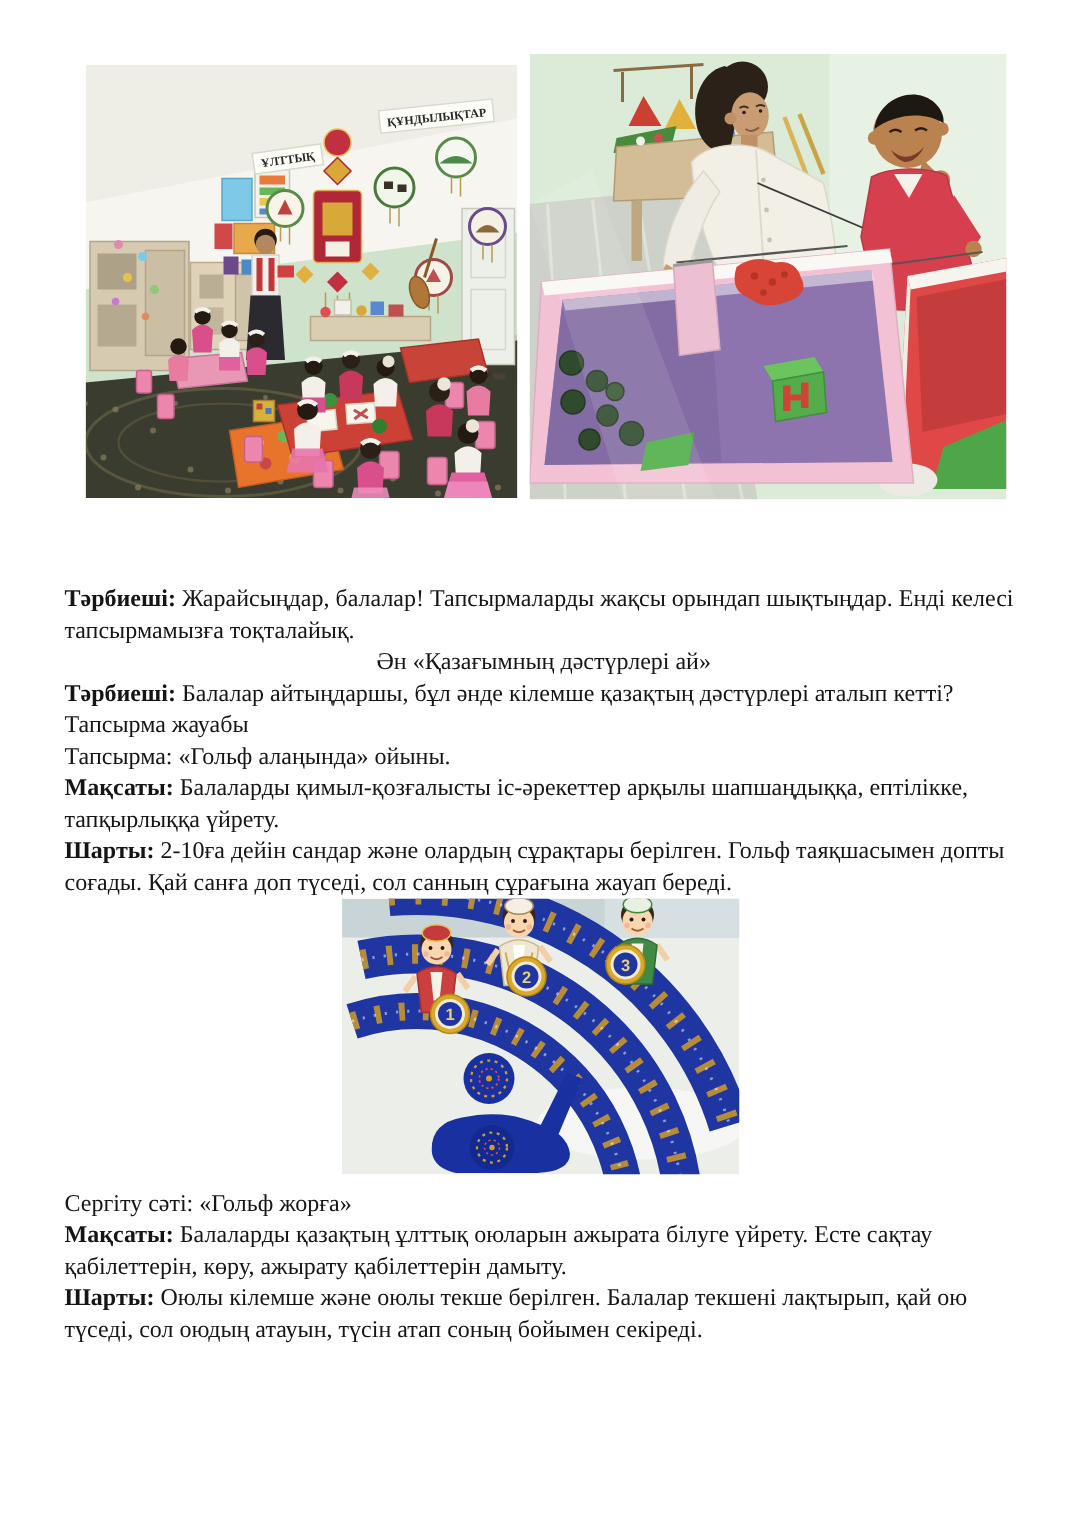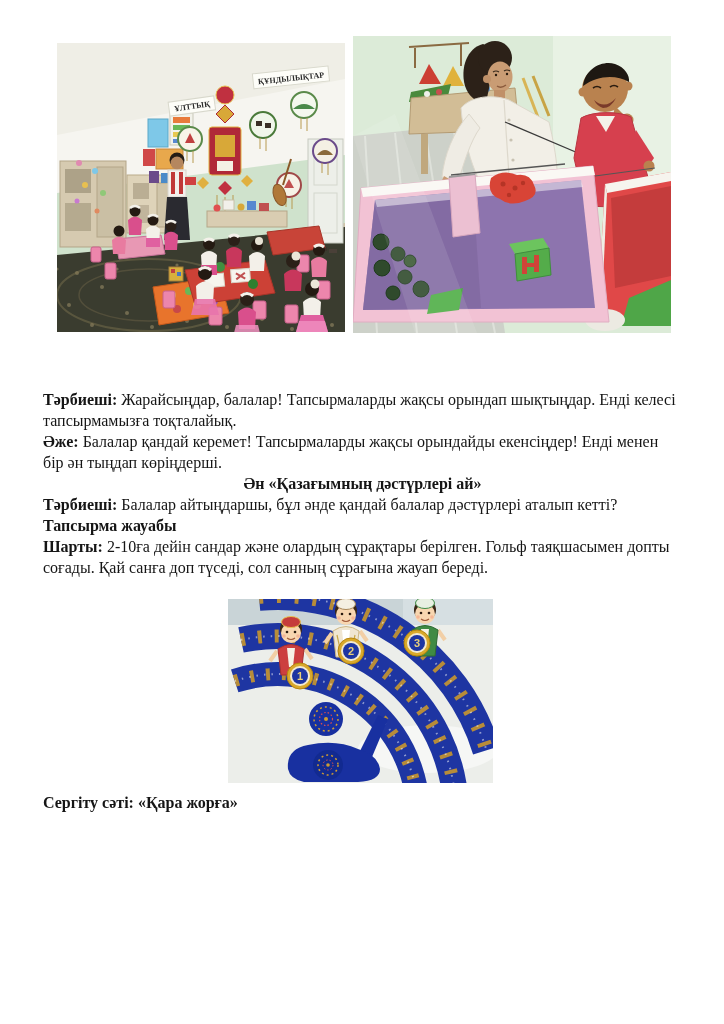--- a/index.html
+++ b/index.html
@@ -7,21 +7,21 @@
   figure{margin:0;padding:0;position:absolute;overflow:hidden;}
   figure svg{display:block;width:100%;height:100%;}
   .photo-classroom{left:57px;top:43px;width:288px;height:289px;}
   .photo-sensory{left:353px;top:36px;width:318px;height:297px;}
   .photo-golf{left:228px;top:599px;width:265px;height:184px;}
   .text-block{position:absolute;left:43px;width:639px;font-size:16px;line-height:21px;text-align:left;}
   .text-block-1{top:349px;margin-top:40px;}
   .text-block-2{top:792px;}
   .text-block p{margin:0;}
   .center{text-align:center;}
-  .bold{font-weight:bold;}
+  .bold{font-weight:normal;}
   b{font-weight:bold;}
 </style>
 </head>
 <body>
 
 <figure class="photo-classroom" aria-label="Балабақша тобы: қызғылт көйлекті балалар қызыл үстелдерде отыр, тәрбиеші ұлттық әшекейлері бар қабырға алдында тұр">
 <svg viewBox="0 0 288 289" preserveAspectRatio="none">
   <rect x="0" y="0" width="288" height="289" fill="#f6f5f0"></rect>
   <polygon points="0,0 288,0 288,36 0,92" fill="#efeee6"></polygon>
   <polygon points="0,150 288,112 288,186 0,214" fill="#cfe2cc"></polygon>
@@ -380,24 +380,25 @@
     <rect x="169" y="221" width="5" height="17" fill="#d04438"></rect>
     <rect x="181" y="219" width="5" height="17" fill="#d04438"></rect>
     <rect x="171" y="227" width="12" height="4" fill="#d04438"></rect>
   </g>
   <polygon points="0,100 42,78 124,297 62,297" fill="#ffffff" opacity="0.10"></polygon>
 </svg>
 </figure>
 
 <div class="text-block text-block-1">
   <p><b>Тәрбиеші:</b><span> Жарайсыңдар, балалар! Тапсырмаларды жақсы орындап шықтыңдар. Енді келесі тапсырмамызға тоқталайық.</span></p>
-  <p><b>Әже:</b><span> Балалар қандай керемет! Тапсырмаларды жақсы орындайды екенсіңдер! Енді менен бір ән тыңдап көріңдерші.</span></p>
   <p class="center bold">Ән «Қазағымның дәстүрлері ай»</p>
-  <p><b>Тәрбиеші:</b><span> Балалар айтыңдаршы, бұл әнде қандай балалар дәстүрлері аталып кетті?</span></p>
+  <p><b>Тәрбиеші:</b><span> Балалар айтыңдаршы, бұл әнде кілемше қазақтың дәстүрлері аталып кетті?</span></p>
   <p class="bold">Тапсырма жауабы</p>
+  <p class="bold">Тапсырма: «Гольф алаңында» ойыны.</p>
+  <p><b>Мақсаты:</b><span> Балаларды қимыл-қозғалысты іс-әрекеттер арқылы шапшаңдыққа, ептілікке, тапқырлыққа үйрету.</span></p>
   <p><b>Шарты:</b><span> 2-10ға дейін сандар және олардың сұрақтары берілген. Гольф таяқшасымен допты соғады. Қай санға доп түседі, сол санның сұрағына жауап береді.</span></p>
 </div>
 
 <figure class="photo-golf" aria-label="Көк қағаздан қиылған доғалар, оюлы гольф таяқшасы және 1, 2, 3 медальды ұлттық киімдегі балалар">
 <svg viewBox="0 0 265 184" preserveAspectRatio="none">
   <rect x="0" y="0" width="265" height="184" fill="#eceeea"></rect>
   <rect x="0" y="0" width="265" height="26" fill="#c9d4d7"></rect>
   <rect x="175" y="0" width="90" height="26" fill="#d6dfe2"></rect>
   <ellipse cx="200" cy="150" rx="70" ry="24" fill="#ffffff" opacity="0.5"></ellipse>
 
@@ -491,14 +492,16 @@
       <circle cx="189" cy="44" r="13" fill="#d9a92c" stroke="#b8860e"></circle>
       <circle cx="189" cy="44" r="10" fill="#f3ead2"></circle>
       <circle cx="189" cy="44" r="8" fill="#1e35a2"></circle>
       <text x="189" y="48" text-anchor="middle" font-family="Liberation Sans, sans-serif" font-size="11" font-weight="bold" fill="#e8cf7a">3</text>
     </g>
   </g>
 </svg>
 </figure>
 
 <div class="text-block text-block-2">
-  <p class="bold">Сергіту сәті: «Қара жорға»</p>
+  <p class="bold">Сергіту сәті: «Гольф жорға»</p>
+  <p><b>Мақсаты:</b><span> Балаларды қазақтың ұлттық оюларын ажырата білуге үйрету. Есте сақтау қабілеттерін, көру, ажырату қабілеттерін дамыту.</span></p>
+  <p><b>Шарты:</b><span> Оюлы кілемше және оюлы текше берілген. Балалар текшені лақтырып, қай ою түседі, сол оюдың атауын, түсін атап соның бойымен секіреді.</span></p>
 </div>
 
 </body></html>

